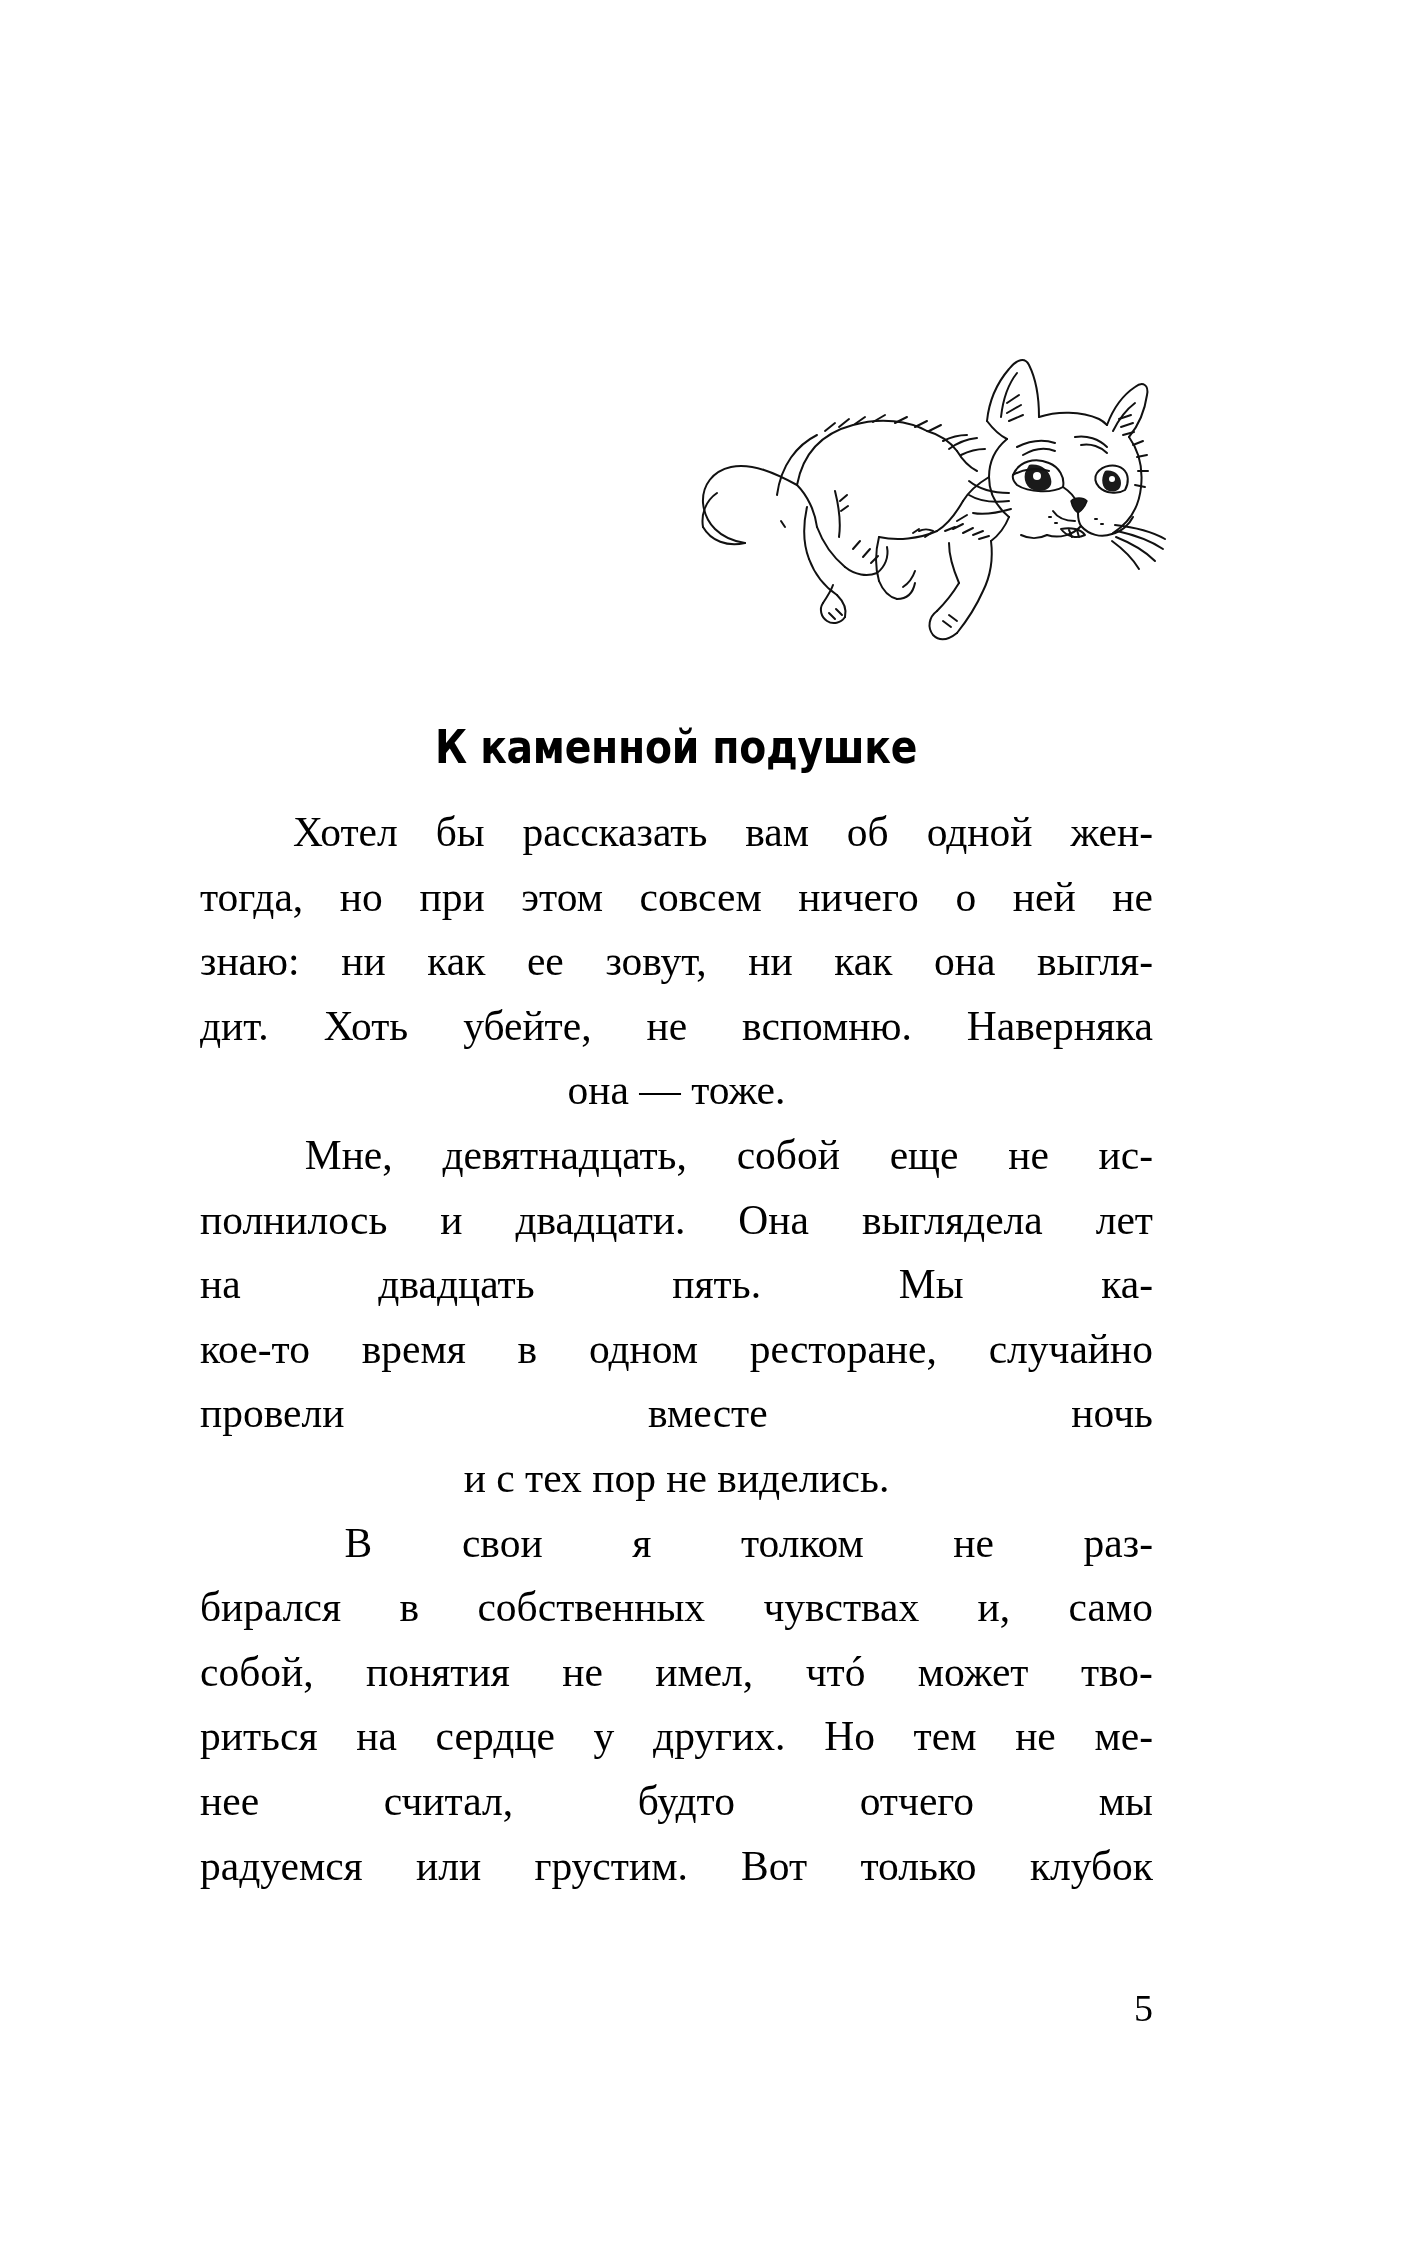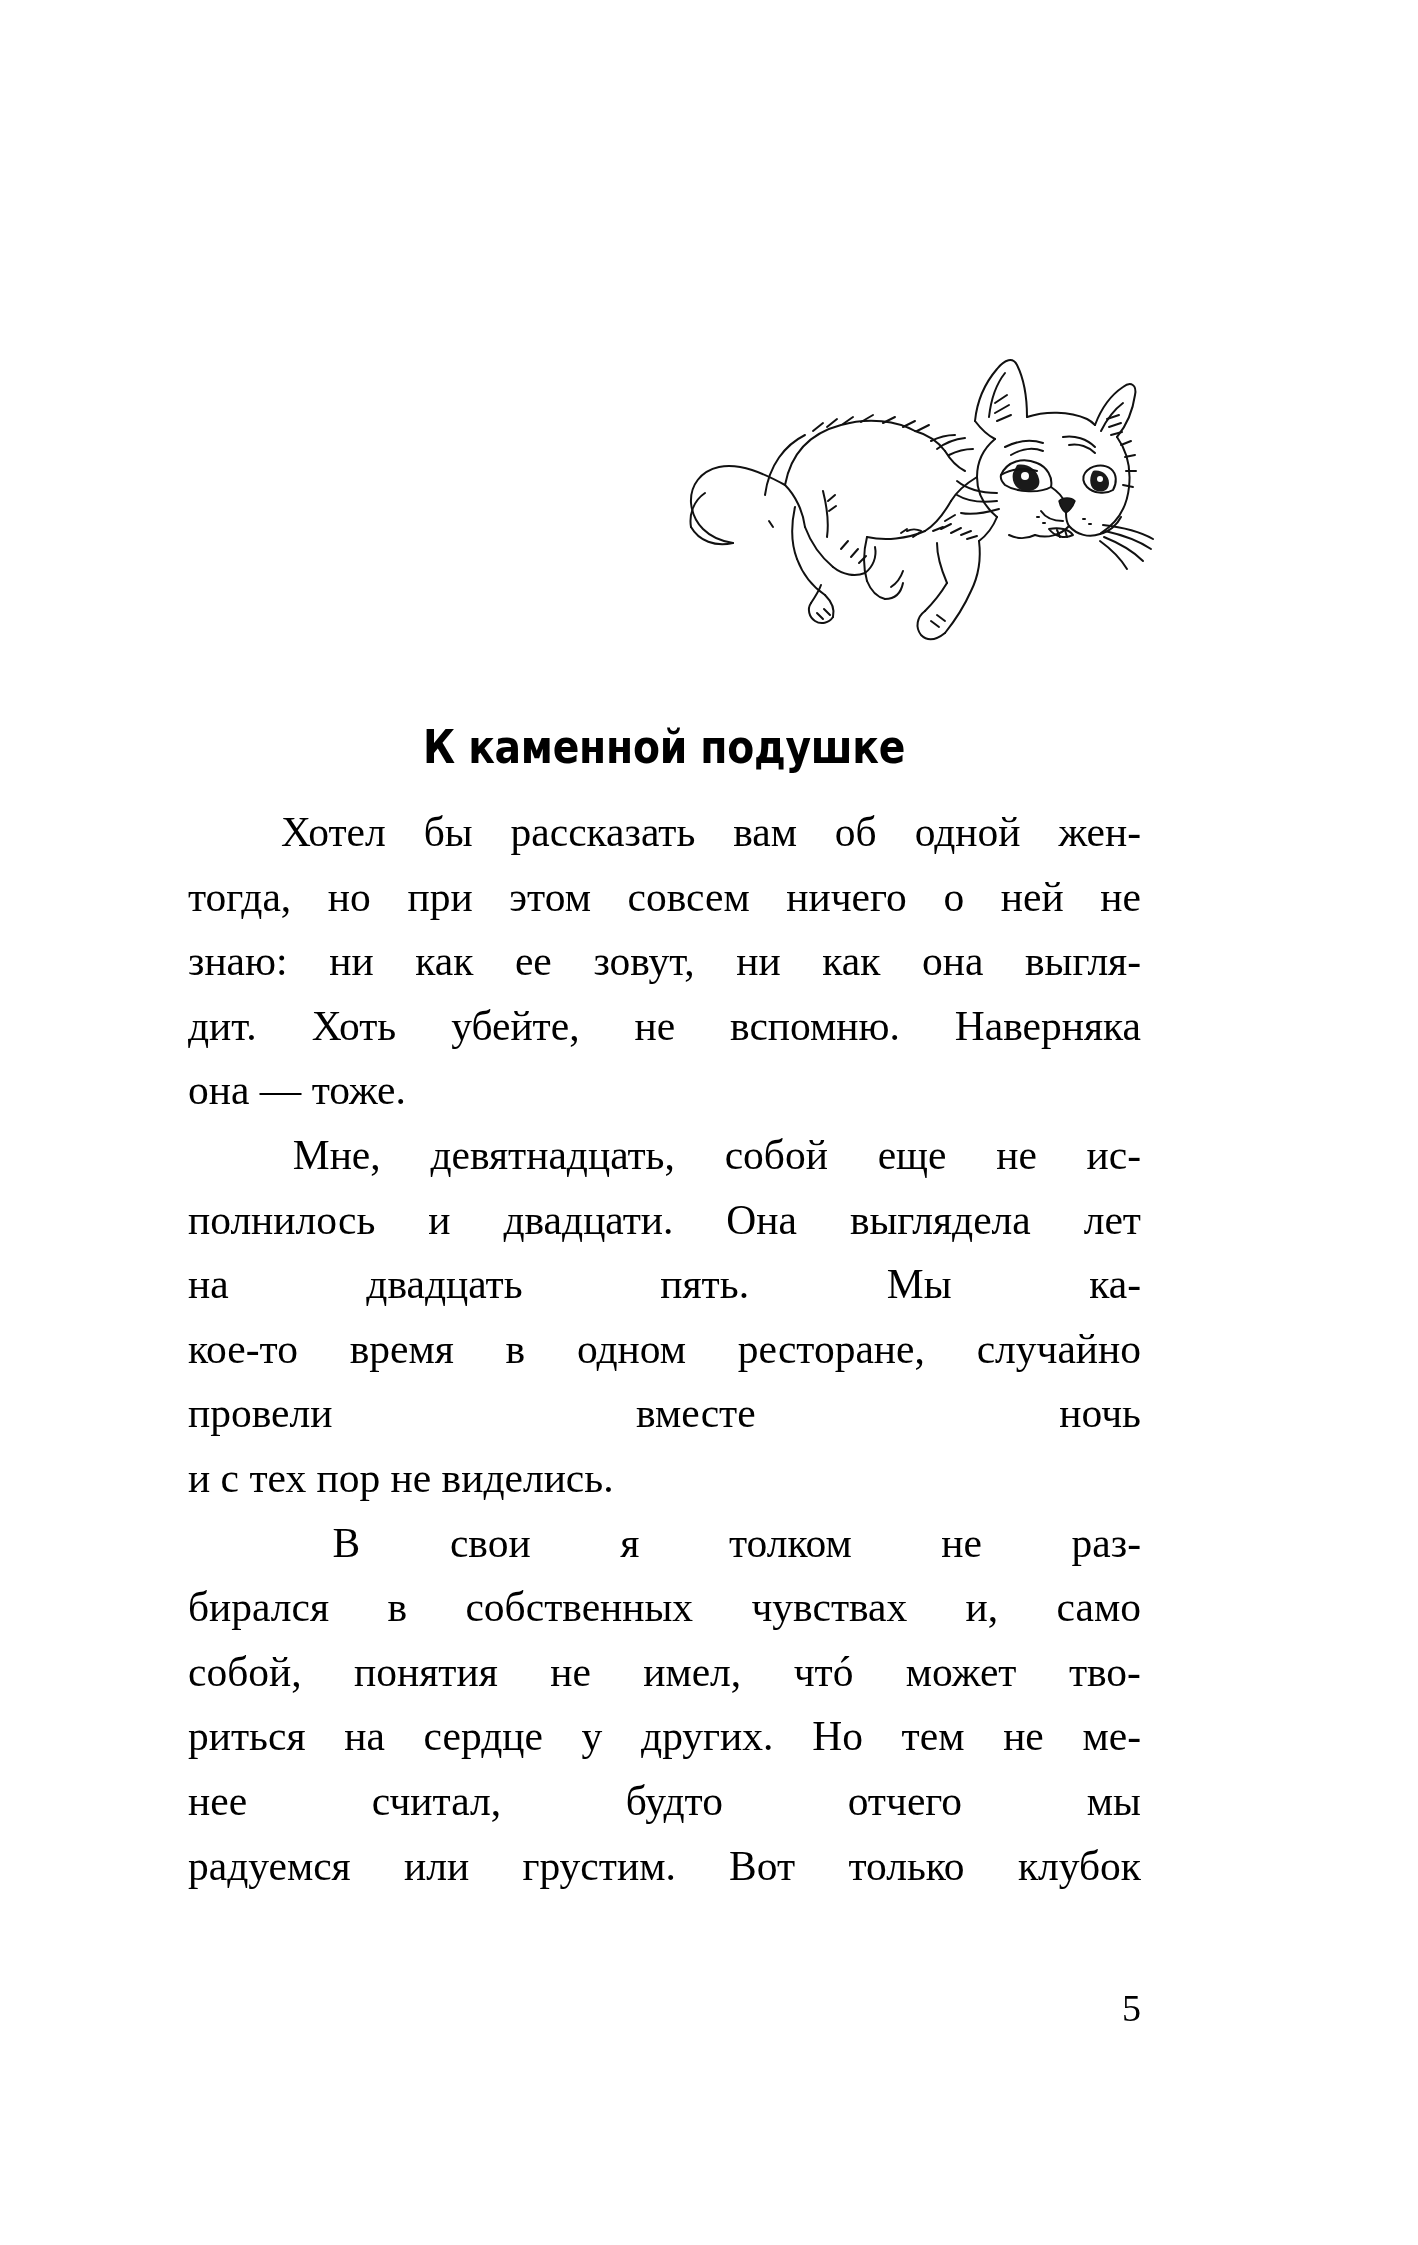--- a/index.html
+++ b/index.html
@@ -11,21 +11,21 @@
     width: 1418px;
     height: 2245px;
     position: relative;
     overflow: hidden;
     font-family: "Liberation Serif", "DejaVu Serif", serif;
     color: #000000;
   }
 
   .page {
     position: absolute;
-    left: 0; top: 0;
+    left: 12px; top: 0;
     width: 1370px;
     height: 2245px;
     background: #ffffff;
   }
 
   
   .illustration {
     position: absolute;
     left: 645px;
     top: 325px;
@@ -54,20 +54,21 @@
     transform: scaleX(0.93);
     transform-origin: center center;
   }
 
   
   .body-text {
     position: absolute;
     left: 188px;
     top: 800px;
     width: 953px;
+    text-align: center;
   }
 
   .para {
     margin: 0;
     font-size: 41.5px;
     line-height: 64.6px;
     color: #000000;
     letter-spacing: 0px;
   }
 

